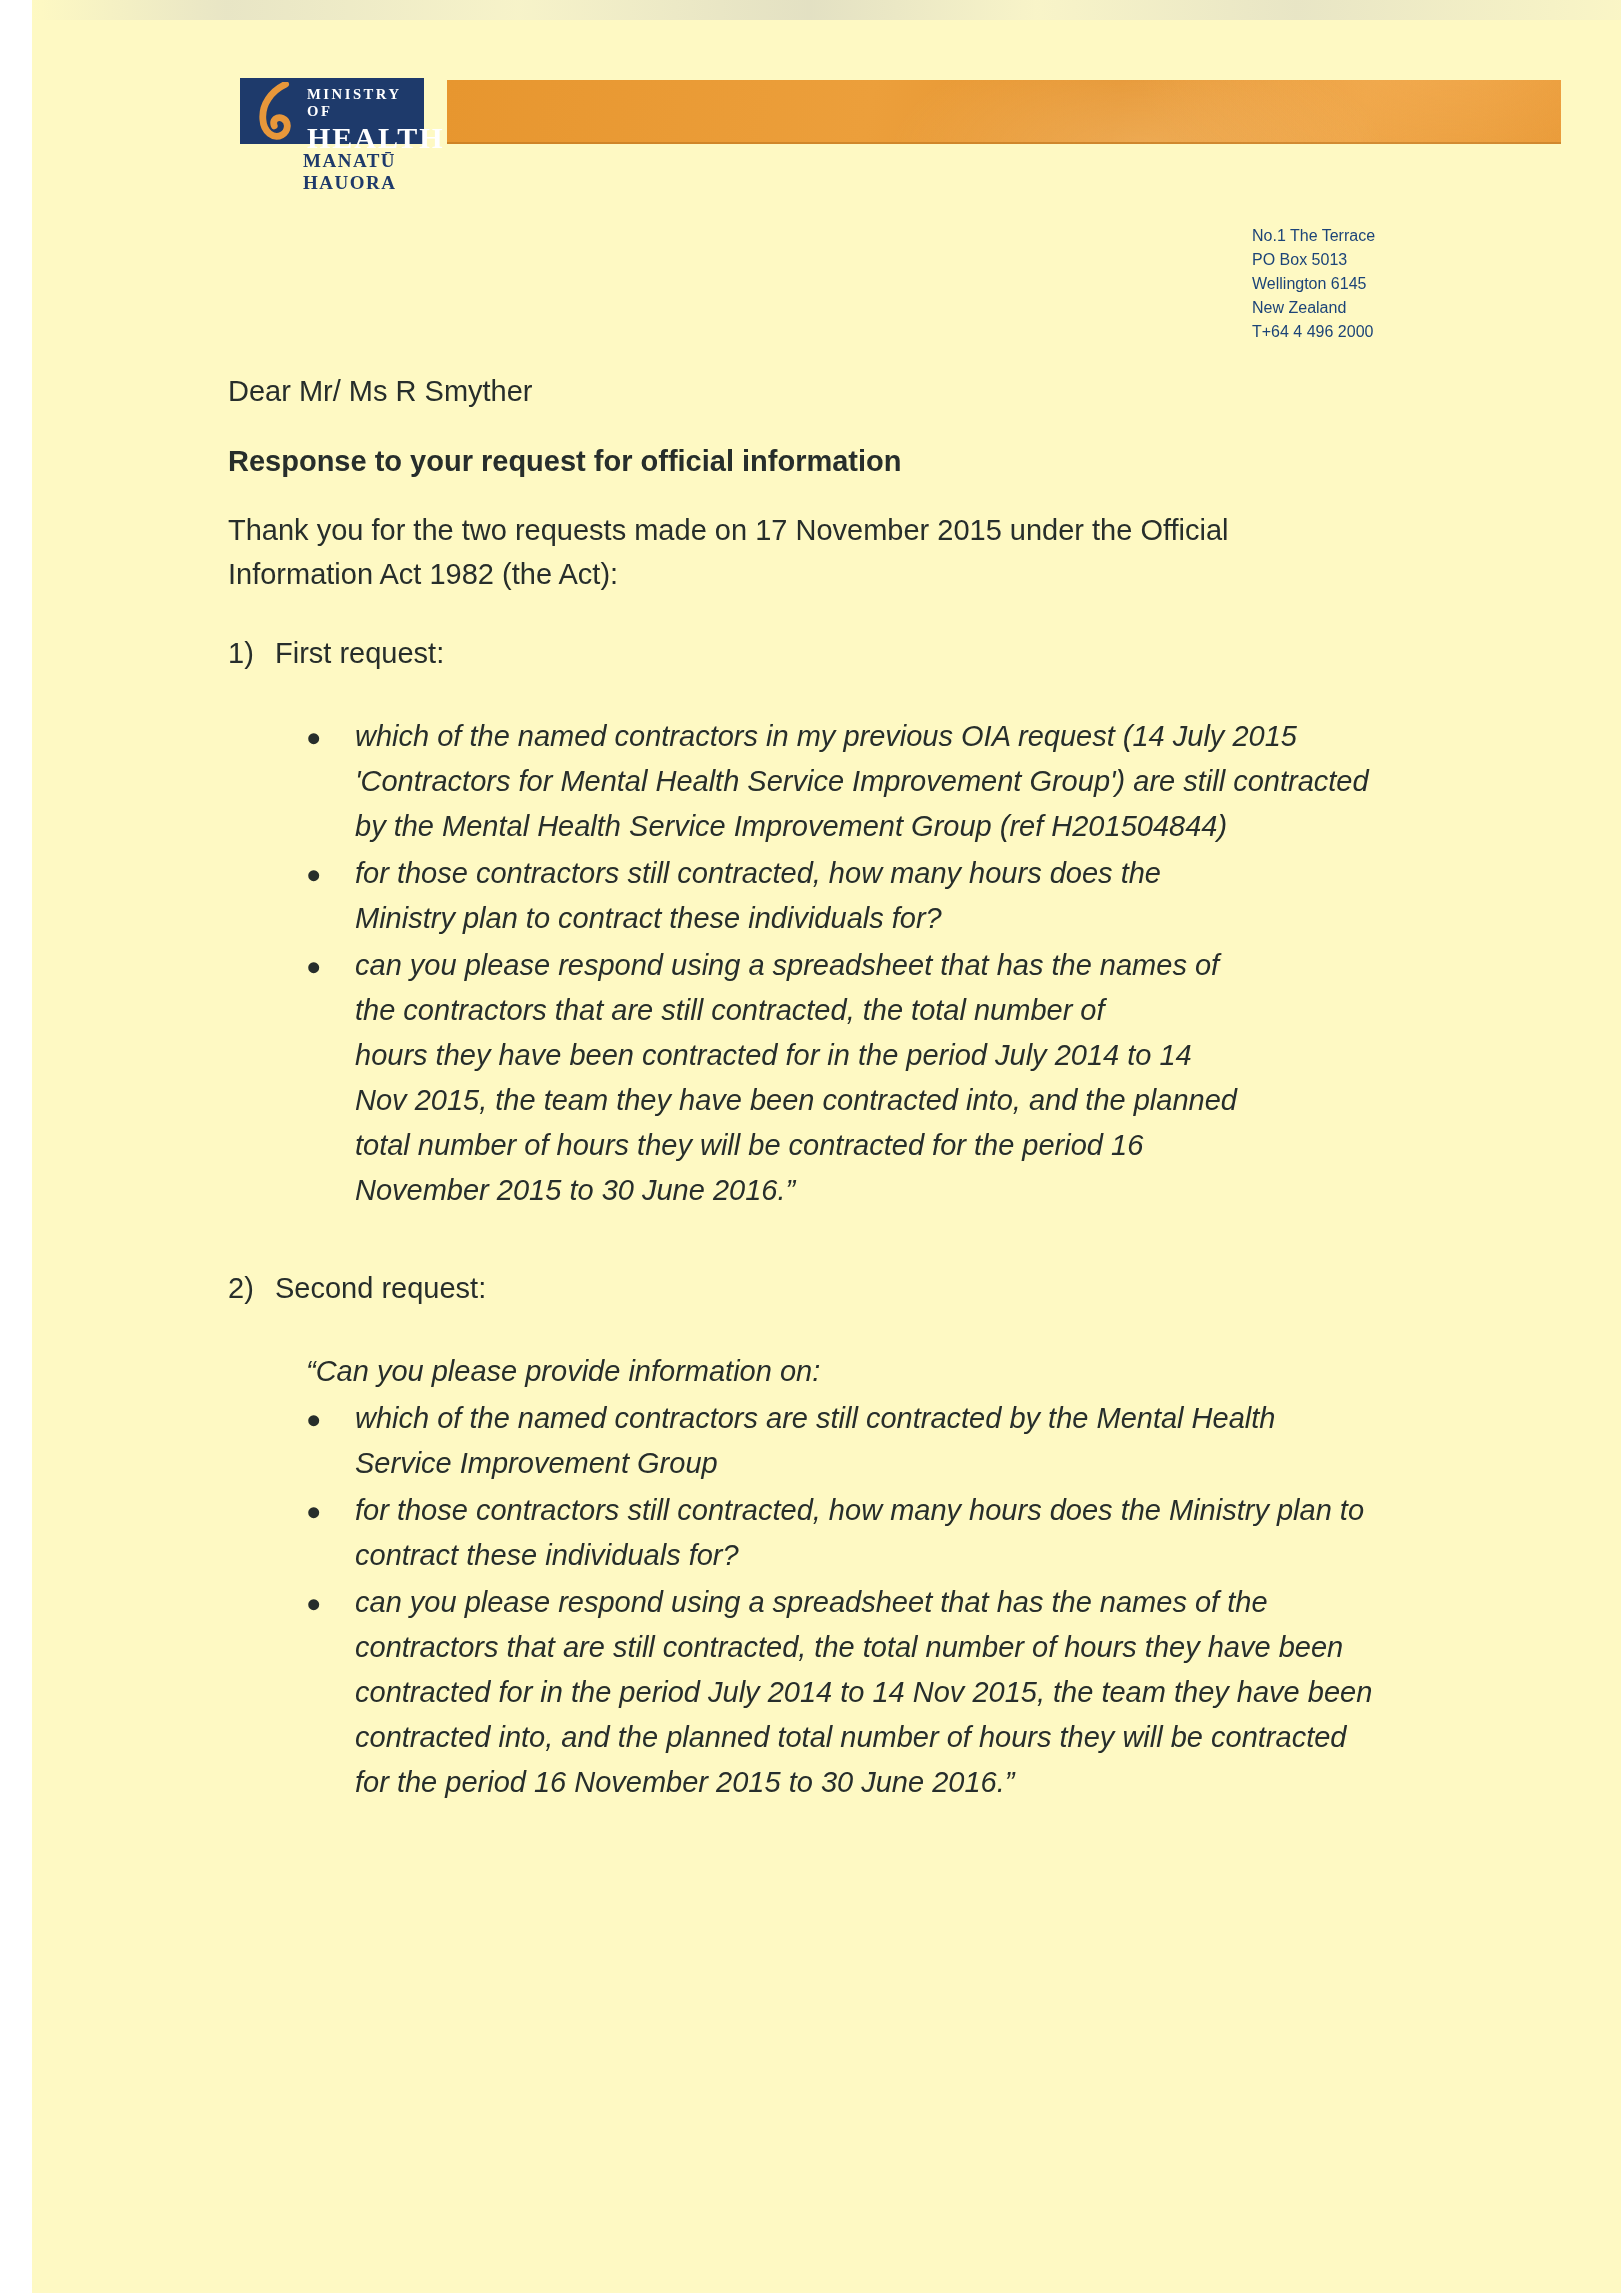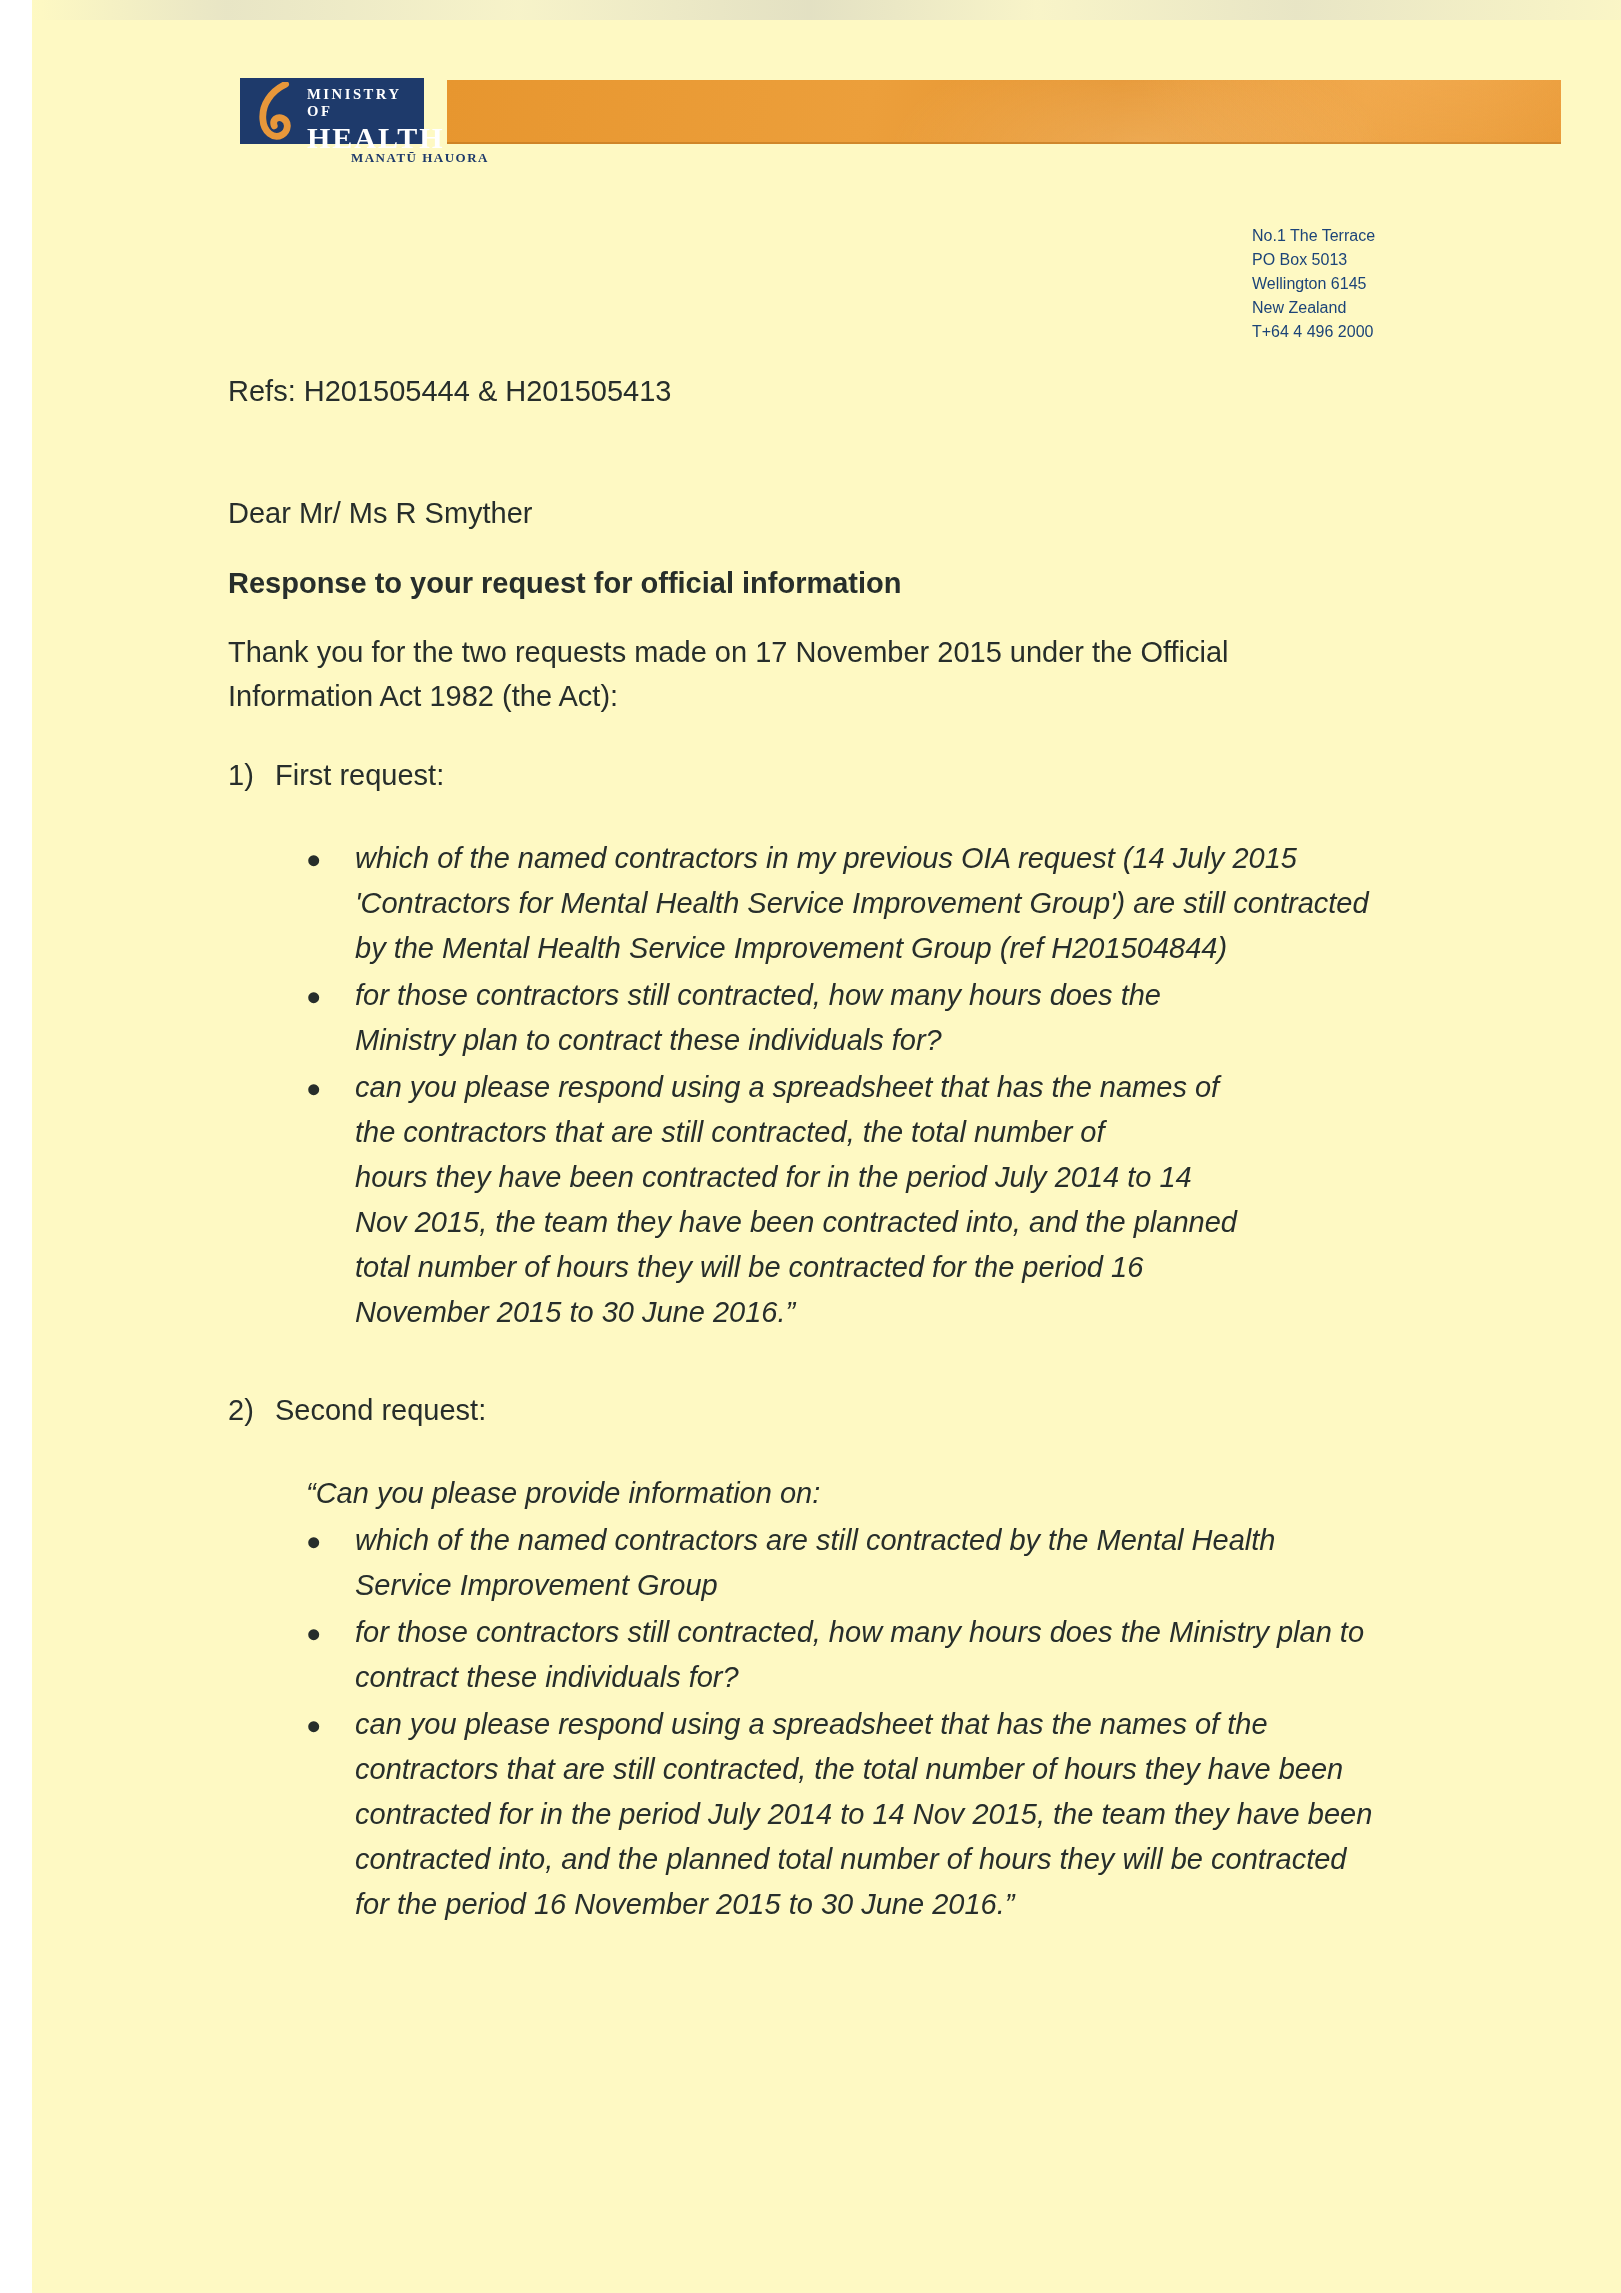--- a/index.html
+++ b/index.html
@@ -30,21 +30,21 @@
   .koru{position:absolute;left:7.8px;top:3.9px;width:51px;height:59px;}
   .logo-text{
     position:absolute;left:67px;top:7.8px;width:116px;
     color:#ffffff;font-family:"Liberation Serif", serif;text-align:left;
   }
   .logo-line1{font-size:14.7px;letter-spacing:2.5px;font-weight:600;display:block;}
   .logo-line2{font-size:30px;letter-spacing:2px;font-weight:600;display:block;margin-top:1px;}
   .tagline{
     position:absolute;left:271px;top:150px;width:186px;
     font-family:"Liberation Serif", serif;font-weight:700;
-    font-size:13px;letter-spacing:1.5px;color:#1e3a6b;text-align:right;
+    font-size:19px;letter-spacing:1.5px;color:#1e3a6b;
   }
   .banner{
     position:absolute;left:415px;top:80px;width:1114px;height:62px;
     background:
       radial-gradient(ellipse 412px 196px at 62% 120%, rgba(255,214,150,.35), rgba(255,214,150,0) 60%),
       radial-gradient(ellipse 490px 255px at 90% -40%, rgba(247,179,92,.5), rgba(247,179,92,0) 65%),
       linear-gradient(100deg, #e7962f 0%, #ec9f3b 38%, #e49330 60%, #eda344 82%, #e79733 100%);
     border-bottom:2.9px solid rgba(186,117,31,.55);
   }
   .address{
@@ -95,21 +95,20 @@
   <div class="address pre">No.1 The Terrace
 PO Box 5013
 Wellington 6145
 New Zealand
 T+64 4 496 2000</div>
 
   <div class="body">
 
 
 
-    <div class="refs">Refs: H201505444 &amp; H201505413</div>
 
     <div class="salutation">Dear Mr/ Ms R Smyther</div>
 
     <div class="subject">Response to your request for official information</div>
 
     <div class="intro pre">Thank you for the two requests made on 17 November 2015 under the Official
 Information Act 1982 (the Act):</div>
 
     <div class="req-header">
       <span class="req-num">1)</span>

